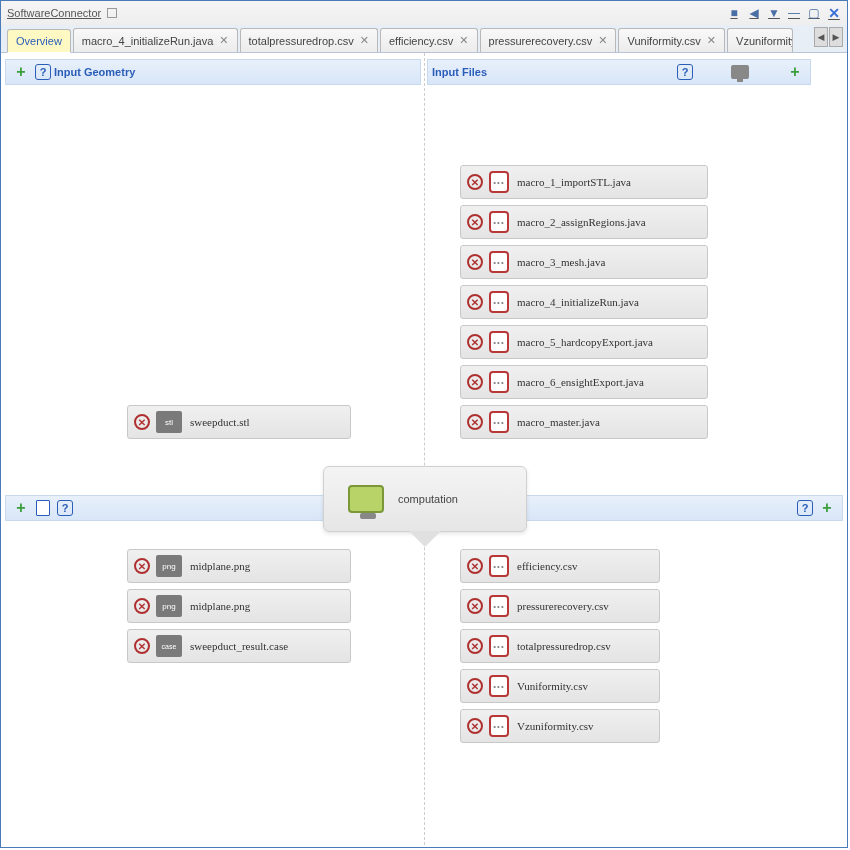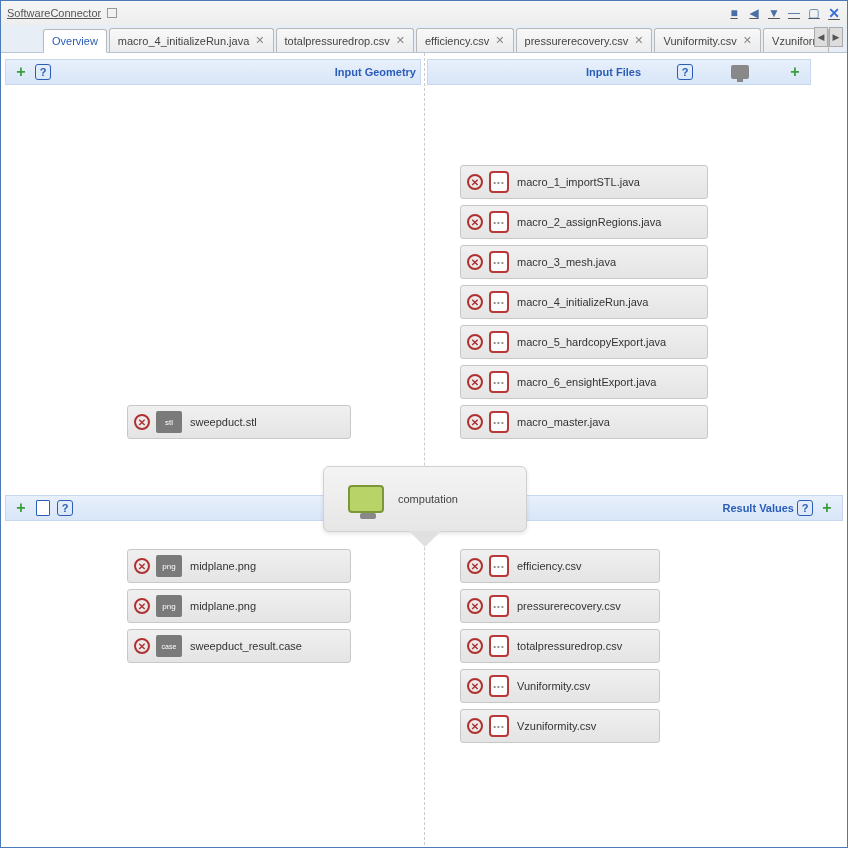--- a/index.html
+++ b/index.html
@@ -7,39 +7,39 @@
 .window { width: 848px; height: 848px; border: 1px solid #4a7ab8; position: relative; }
 .titlebar { height: 24px; background: linear-gradient(#f5f5f5,#eee); display: flex; align-items: center; padding: 0 6px; font-size: 11px; color: #555; text-decoration: underline; }
 .titlebar .title { flex: 0 0 auto; }
 .titlebar .sq { width: 10px; height: 10px; border: 1px solid #999; margin-left: 6px; display: inline-block; }
 .titlebar .spacer { flex: 1; }
 .winctrls { display: flex; gap: 6px; align-items: center; }
 .winctrls .ctl { width: 14px; height: 14px; display: flex; align-items: center; justify-content: center; color: #4a6fa5; font-size: 12px; cursor: pointer; }
 .winctrls .ctl.close { color: #3a6fd8; font-weight: bold; font-size: 14px; }
 .tabbar { height: 28px; background: #e8eef5; border-bottom: 1px solid #b8c4d8; display: flex; align-items: flex-end; padding-left: 6px; position: relative; }
 .tab { height: 24px; background: linear-gradient(#f8f8f8,#ececec); border: 1px solid #b8b8b8; border-bottom: none; border-radius: 3px 3px 0 0; padding: 0 8px; margin-right: 2px; display: flex; align-items: center; font-size: 11px; color: #444; cursor: pointer; }
-.tab.active { background: #ffffff; color: #2a5db8; border-bottom: 1px solid #fff; margin-bottom: -1px; margin-left: 36px; }
+.tab.active { background: #fef9c3; color: #2a5db8; border-bottom: 1px solid #fff; margin-bottom: -1px; }
 .tab .close-x { margin-left: 6px; color: #888; font-size: 11px; cursor: pointer; }
 .tab-nav { position: absolute; right: 4px; top: 2px; display: flex; gap: 1px; }
 .tab-nav div { width: 14px; height: 20px; background: #ddd; border: 1px solid #aaa; display: flex; align-items: center; justify-content: center; font-size: 9px; color: #555; cursor: pointer; }
 .content { position: relative; height: 792px; background: #fff; }
 .divider { position: absolute; left: 423px; top: 0; bottom: 0; width: 0; border-left: 1px dashed #ccc; }
 .section-header { position: absolute; height: 26px; background: linear-gradient(#e8f0fb,#d8e6f8); border: 1px solid #c8d8ef; display: flex; align-items: center; padding: 0 4px; font-size: 11px; font-weight: bold; color: #2a5db8; }
-.section-header .htitle { flex: 1; text-align: right; }
+.section-header .htitle { flex: 1; text-align: left; }
 .icon-btn { width: 18px; height: 18px; display: flex; align-items: center; justify-content: center; cursor: pointer; margin: 0 2px; }
 .plus { color: #3a9f3a; font-size: 16px; font-weight: bold; }
 .help { width: 16px; height: 16px; border: 1.5px solid #2a5db8; border-radius: 3px; color: #2a5db8; font-size: 11px; font-weight: bold; display: flex; align-items: center; justify-content: center; }
 .monitor-icon { width: 18px; height: 14px; background: #888; border-radius: 2px; position: relative; }
 .monitor-icon::after { content: ''; position: absolute; bottom: -3px; left: 6px; width: 6px; height: 3px; background: #888; }
 .doc-icon { width: 14px; height: 16px; border: 1px solid #2a5db8; border-radius: 1px; background: #fff; position: relative; }
 .file-item { position: absolute; height: 34px; width: 248px; background: linear-gradient(#f0f0f0,#e4e4e4); border: 1px solid #c8c8c8; border-radius: 3px; display: flex; align-items: center; padding: 0 6px; font-size: 11px; color: #333; }
 .file-item .del { width: 16px; height: 16px; border: 2px solid #b03030; border-radius: 50%; display: flex; align-items: center; justify-content: center; color: #b03030; font-size: 10px; font-weight: bold; cursor: pointer; margin-right: 6px; }
 .file-item .more { width: 20px; height: 22px; border: 2px solid #b83838; border-radius: 4px; background: #fff; display: flex; align-items: center; justify-content: center; color: #888; font-size: 8px; letter-spacing: 1px; cursor: pointer; margin-right: 8px; }
 .file-item .thumb { width: 26px; height: 22px; background: #7a7a7a; border-radius: 2px; display: flex; align-items: center; justify-content: center; color: #fff; font-size: 8px; margin-right: 8px; }
-.file-item .fname { flex: 1; }
+.file-item .fname { flex: 1; font-family: Liberation Serif, serif; }
 .computation-box { position: absolute; left: 322px; top: 413px; width: 204px; height: 66px; background: linear-gradient(#f4f4f4,#e6e6e6); border: 1px solid #d0d0d0; border-radius: 6px; display: flex; align-items: center; padding: 0 24px; box-shadow: 0 2px 4px rgba(0,0,0,0.1); }
 .computation-box .comp-icon { width: 36px; height: 28px; background: #b8d468; border: 2px solid #7a9838; border-radius: 4px; position: relative; margin-right: 14px; }
 .computation-box .comp-icon::after { content: ''; position: absolute; bottom: -8px; left: 10px; width: 16px; height: 6px; background: #888; border-radius: 2px; }
 .computation-box .clabel { font-size: 11px; color: #444; }
 .arrow-down { position: absolute; left: 408px; top: 478px; width: 0; height: 0; border-left: 16px solid transparent; border-right: 16px solid transparent; border-top: 16px solid #e0e0e0; }
 </style>
 </head>
 <body>
 
 <div class="window">

